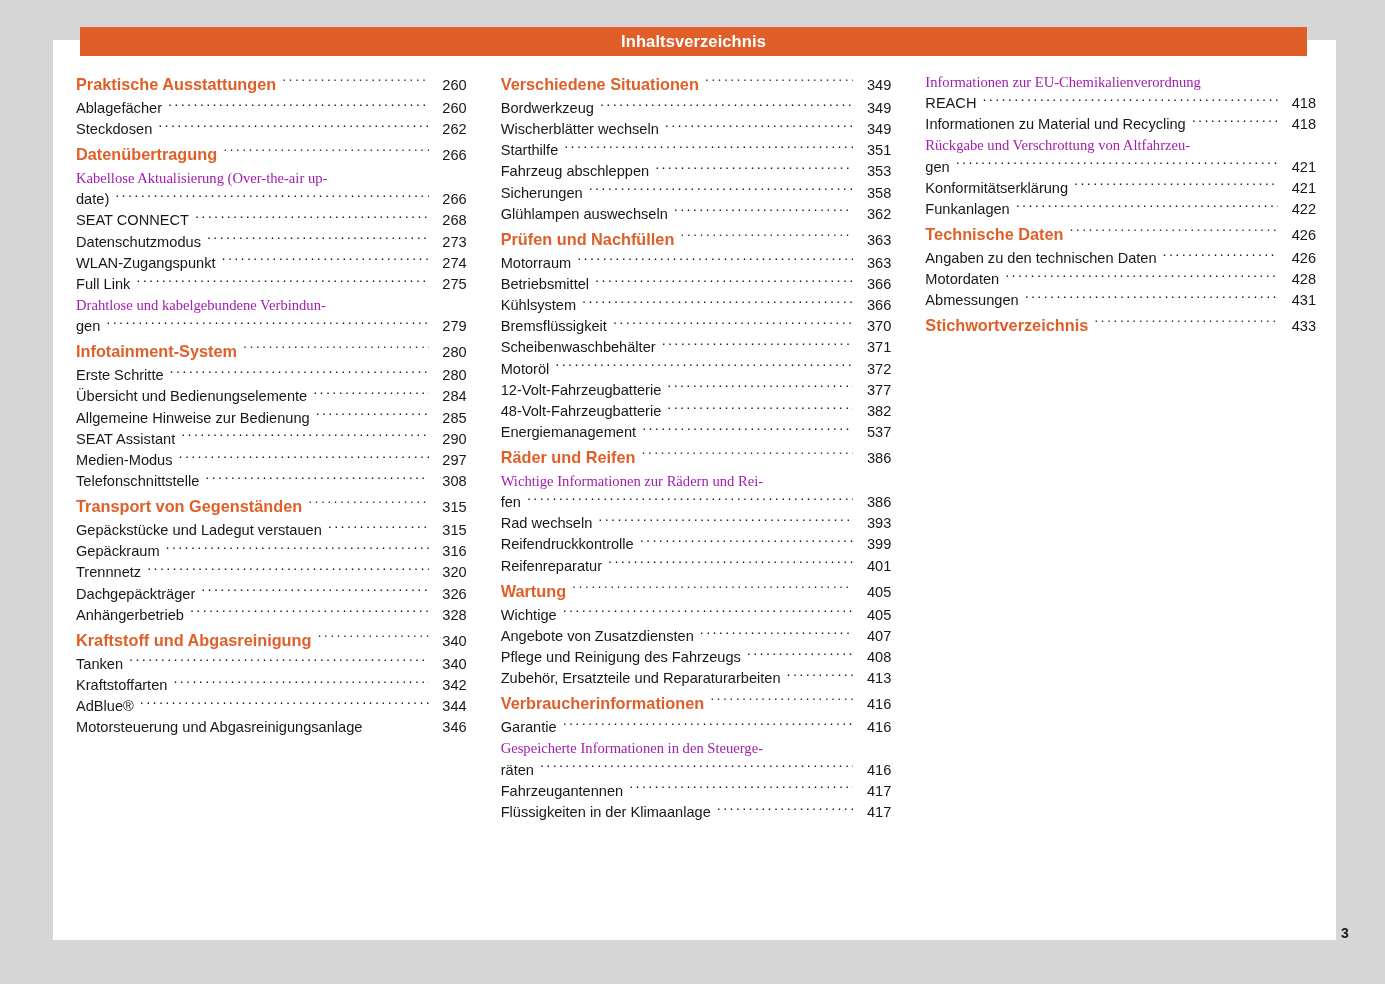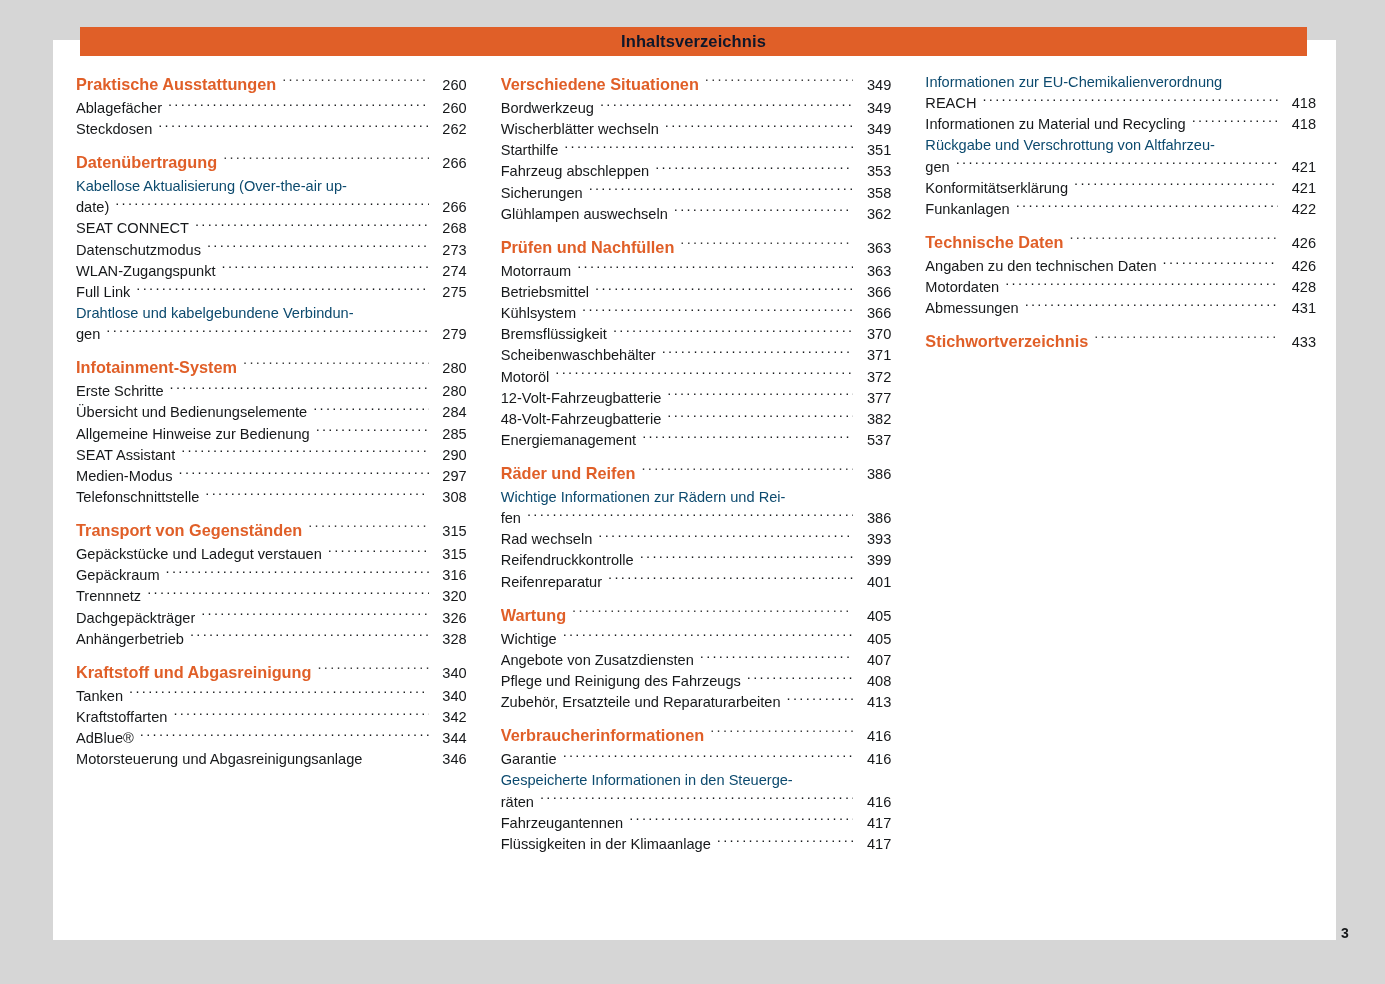--- a/index.html
+++ b/index.html
@@ -32,21 +32,21 @@
     left: 80px;
     top: 27px;
     width: 1227px;
     height: 29px;
     background: #e05f28;
     display: flex;
     align-items: center;
     justify-content: center;
   }
   .header-bar-title {
-    color: #0f172a;
+    color: #ffffff;
     font-size: 16.5px;
     font-weight: bold;
     letter-spacing: 0.1px;
     line-height: 1;
   }
 
   
   .folio {
     position: absolute;
     left: 1341px;
@@ -66,21 +66,21 @@
     gap: 12px;
   }
   .toc-column {
     width: 392px;
     margin-right: 22px;
   }
   .toc-column:last-child { margin-right: 0; }
 
   
   .group { margin: 0; }
-  .group + .group { margin-top: 10px; }
+  .group + .group { margin-top: 2px; }
 
   .entry {
     display: flex;
     align-items: baseline;
     width: 100%;
     font-size: 14.6px;
     color: #16181a;
     line-height: 1.45;
     white-space: nowrap;
   }
@@ -127,23 +127,24 @@
     width: 34px;
     text-align: right;
     font-size: 14.6px;
     font-weight: normal;
     color: #16181a;
   }
 
   
   .entry-wrap-first {
     font-size: 14.6px;
-    color: #0c4a6e;
+    color: #a21caf;
     line-height: 1.45;
     white-space: nowrap;
+    font-family: Liberation Serif, serif;
   }
   
   .entry.no-leader .entry-leader { min-width: 2px; }
   .entry.no-leader .entry-leader::before { content: ""; }
 </style>
 </head>
 <body>
 
 <div class="page-sheet"></div>
 

